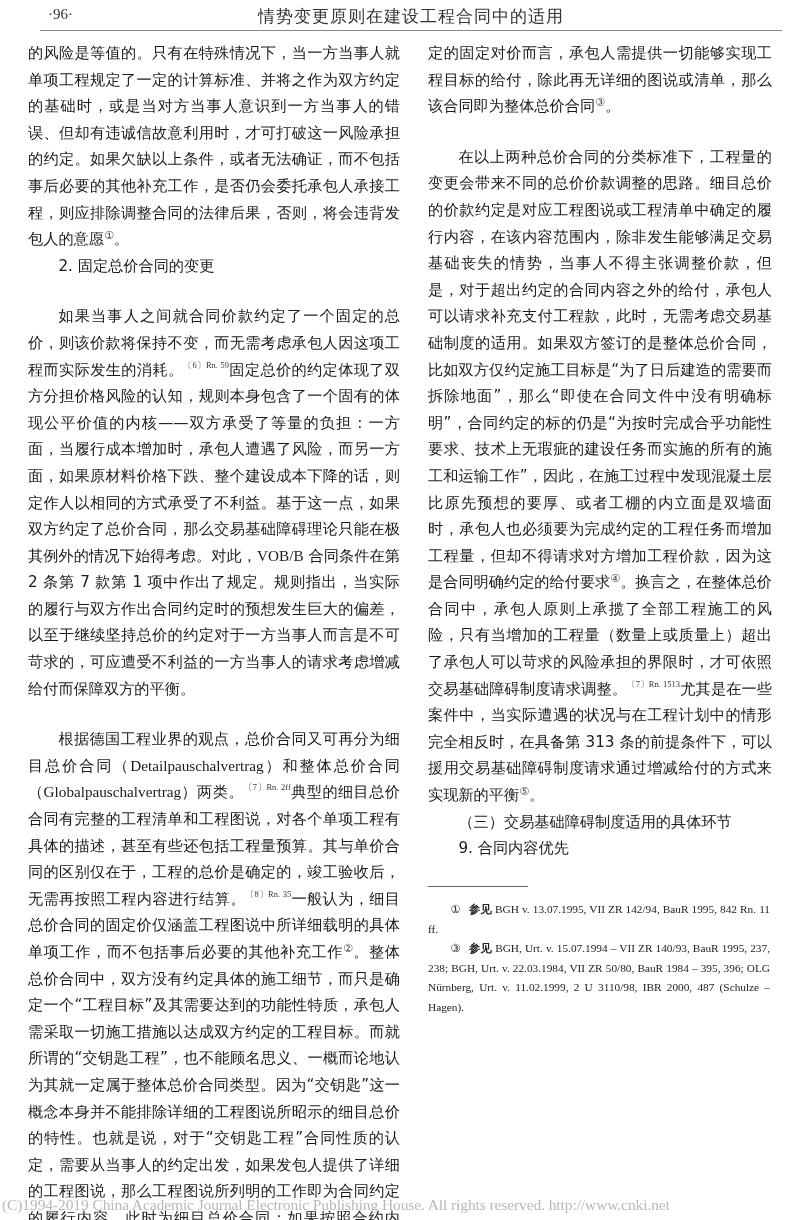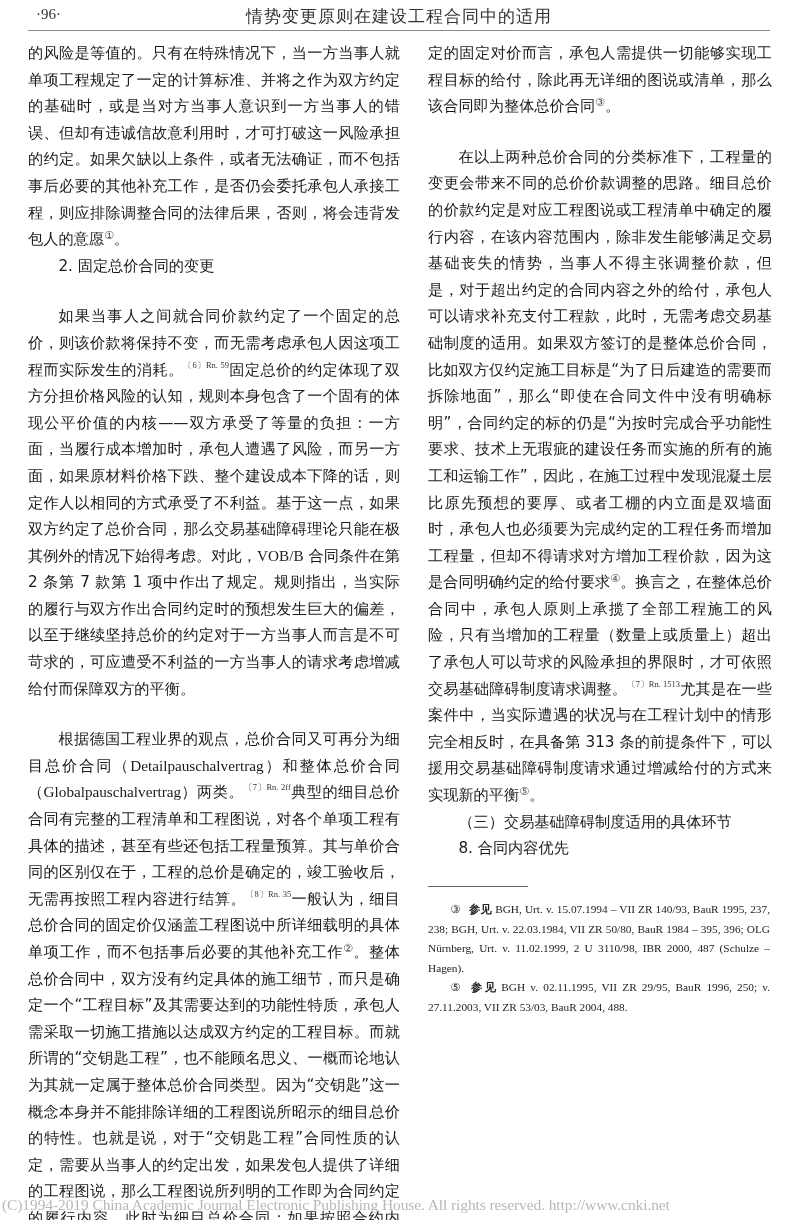--- a/index.html
+++ b/index.html
@@ -2,21 +2,21 @@
 <html><head>
 <meta charset="utf-8">
 <style>
   html, body { margin: 0; padding: 0; background: #ffffff; }
   body {
     width: 800px; height: 1220px; position: relative; overflow: hidden;
     font-family: "DejaVu Sans", "Liberation Sans", sans-serif;
     color: #1a1a1a;
   }
   .header {
-    position: absolute; left: 28px; top: 4px; width: 742px; height: 26px;
+    position: absolute; left: 40px; top: 4px; width: 742px; height: 26px;
     border-bottom: 1.5px solid #8a8a8a;
   }
   .page-num {
     position: absolute; left: 8px; top: 2px;
     font-family: "Liberation Serif", serif; font-size: 15px; color: #333;
   }
   .running-title {
     position: absolute; left: 0; right: 0; top: 1px; text-align: center;
     font-family: "DejaVu Serif", serif; font-size: 17px; color: #333;
     letter-spacing: 1px;
@@ -67,23 +67,23 @@
   <p><span>的风险是等值的。只有在特殊情况下，当一方当事人就单项工程规定了一定的计算标准、并将之作为双方约定的基础时，或是当对方当事人意识到一方当事人的错误、但却有违诚信故意利用时，才可打破这一风险承担的约定。如果欠缺以上条件，或者无法确证，而不包括事后必要的其他补充工作，是否仍会委托承包人承接工程，则应排除调整合同的法律后果，否则，将会违背发包人的意愿</span><span class="circled">①</span><span>。</span></p>
   <p class="heading">2. 固定总价合同的变更</p>
   <p class="indent"><span>如果当事人之间就合同价款约定了一个固定的总价，则该价款将保持不变，而无需考虑承包人因这项工程而实际发生的消耗。</span><sup class="ref">〔6〕Rn. 59</sup><span>固定总价的约定体现了双方分担价格风险的认知，规则本身包含了一个固有的体现公平价值的内核——双方承受了等量的负担：一方面，当履行成本增加时，承包人遭遇了风险，而另一方面，如果原材料价格下跌、整个建设成本下降的话，则定作人以相同的方式承受了不利益。基于这一点，如果双方约定了总价合同，那么交易基础障碍理论只能在极其例外的情况下始得考虑。对此，</span><span class="latin">VOB/B</span><span> 合同条件在第 2 条第 7 款第 1 项中作出了规定。规则指出，当实际的履行与双方作出合同约定时的预想发生巨大的偏差，以至于继续坚持总价的约定对于一方当事人而言是不可苛求的，可应遭受不利益的一方当事人的请求考虑增减给付而保障双方的平衡。</span></p>
   <p class="indent"><span>根据德国工程业界的观点，总价合同又可再分为细目总价合同（</span><span class="latin">Detailpauschalvertrag</span><span>）和整体总价合同（</span><span class="latin">Globalpauschalvertrag</span><span>）两类。</span><sup class="ref">〔7〕Rn. 2ff</sup><span>典型的细目总价合同有完整的工程清单和工程图说，对各个单项工程有具体的描述，甚至有些还包括工程量预算。其与单价合同的区别仅在于，工程的总价是确定的，竣工验收后，无需再按照工程内容进行结算。</span><sup class="ref">〔8〕Rn. 35</sup><span>一般认为，细目总价合同的固定价仅涵盖工程图说中所详细载明的具体单项工作，而不包括事后必要的其他补充工作</span><span class="circled">②</span><span>。整体总价合同中，双方没有约定具体的施工细节，而只是确定一个“工程目标”及其需要达到的功能性特质，承包人需采取一切施工措施以达成双方约定的工程目标。而就所谓的“交钥匙工程”，也不能顾名思义、一概而论地认为其就一定属于整体总价合同类型。因为“交钥匙”这一概念本身并不能排除详细的工程图说所昭示的细目总价的特性。也就是说，对于“交钥匙工程”合同性质的认定，需要从当事人的约定出发，如果发包人提供了详细的工程图说，那么工程图说所列明的工作即为合同约定的履行内容，此时为细目总价合同；如果按照合约内容，就约</span></p>
 </div>
 
 <div class="col right">
   <p><span>定的固定对价而言，承包人需提供一切能够实现工程目标的给付，除此再无详细的图说或清单，那么该合同即为整体总价合同</span><span class="circled">③</span><span>。</span></p>
   <p class="indent"><span>在以上两种总价合同的分类标准下，工程量的变更会带来不同的总价价款调整的思路。细目总价的价款约定是对应工程图说或工程清单中确定的履行内容，在该内容范围内，除非发生能够满足交易基础丧失的情势，当事人不得主张调整价款，但是，对于超出约定的合同内容之外的给付，承包人可以请求补充支付工程款，此时，无需考虑交易基础制度的适用。如果双方签订的是整体总价合同，比如双方仅约定施工目标是“为了日后建造的需要而拆除地面”，那么“即使在合同文件中没有明确标明”，合同约定的标的仍是“为按时完成合乎功能性要求、技术上无瑕疵的建设任务而实施的所有的施工和运输工作”，因此，在施工过程中发现混凝土层比原先预想的要厚、或者工棚的内立面是双墙面时，承包人也必须要为完成约定的工程任务而增加工程量，但却不得请求对方增加工程价款，因为这是合同明确约定的给付要求</span><span class="circled">④</span><span>。换言之，在整体总价合同中，承包人原则上承揽了全部工程施工的风险，只有当增加的工程量（数量上或质量上）超出了承包人可以苛求的风险承担的界限时，才可依照交易基础障碍制度请求调整。</span><sup class="ref">〔7〕Rn. 1513</sup><span>尤其是在一些案件中，当实际遭遇的状况与在工程计划中的情形完全相反时，在具备第 313 条的前提条件下，可以援用交易基础障碍制度请求通过增减给付的方式来实现新的平衡</span><span class="circled">⑤</span><span>。</span></p>
   <p class="heading">（三）交易基础障碍制度适用的具体环节</p>
-  <p class="heading">8. 合同内容优先</p>
+  <p class="heading">9. 合同内容优先</p>
 </div>
 
 <div class="footnote-rule"></div>
 
 <div class="footnotes">
+  <p class="fn"><span class="fn-mark">①</span><span class="fn-cjk">参见</span><span>BGH v. 13.07.1995, VII ZR 142/94, BauR 1995, 842 Rn. 11 ff.</span></p>
   <p class="fn"><span class="fn-mark">③</span><span class="fn-cjk">参见</span><span>BGH, Urt. v. 15.07.1994 – VII ZR 140/93, BauR 1995, 237, 238; BGH, Urt. v. 22.03.1984, VII ZR 50/80, BauR 1984 – 395, 396; OLG Nürnberg, Urt. v. 11.02.1999, 2 U 3110/98, IBR 2000, 487 (Schulze – Hagen).</span></p>
-  <p class="fn"><span class="fn-mark">⑤</span><span class="fn-cjk">参见</span><span>BGH v. 02.11.1995, VII ZR 29/95, BauR 1996, 250; v. 27.11.2003, VII ZR 53/03, BauR 2004, 488.</span></p>
 </div>
 
 <div class="copyright">(C)1994-2019 China Academic Journal Electronic Publishing House. All rights reserved.    http://www.cnki.net</div>
 
 </body></html>

